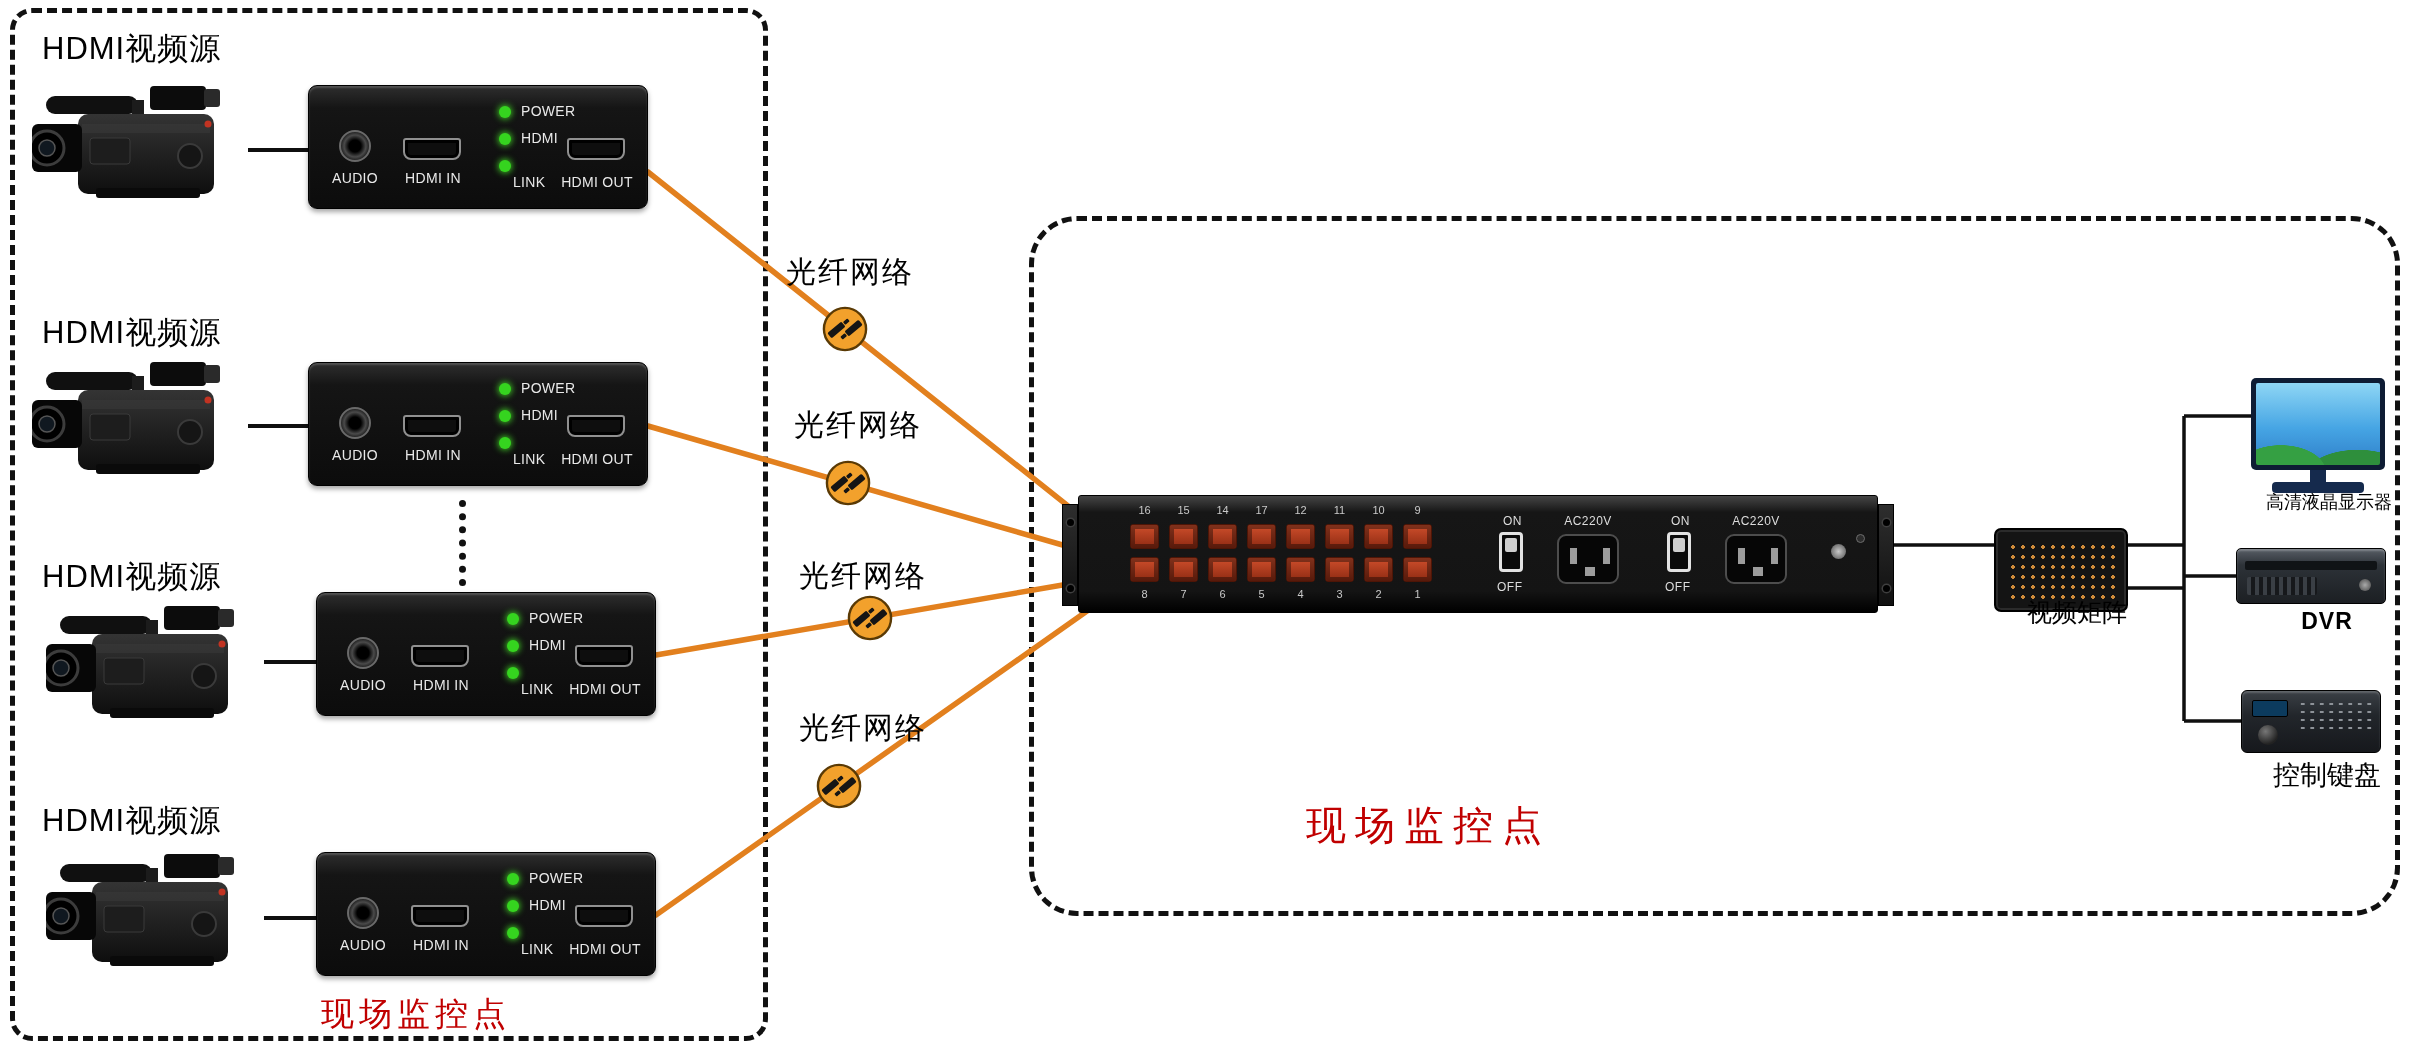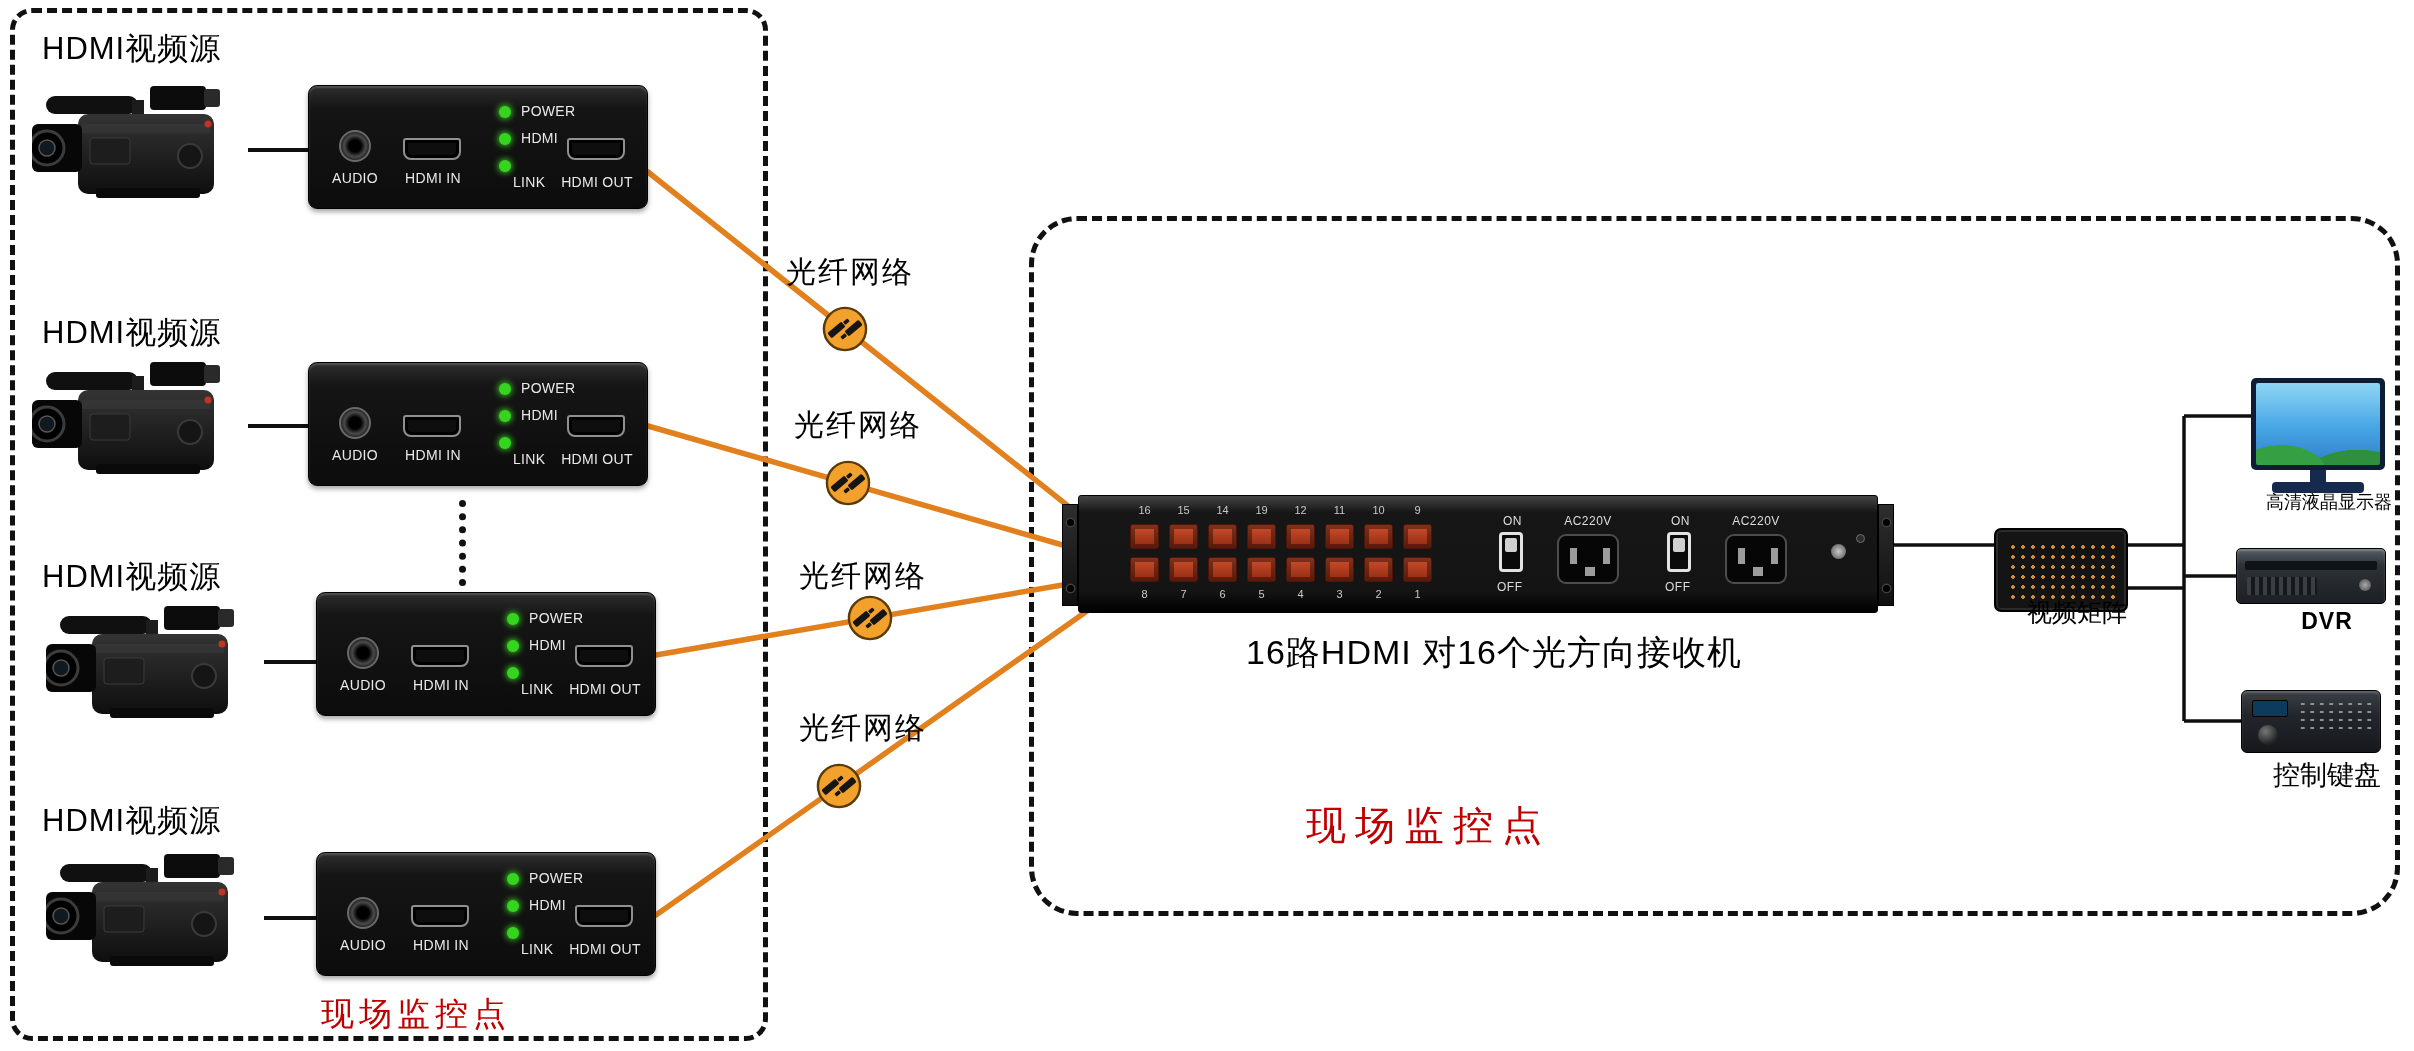--- a/index.html
+++ b/index.html
@@ -289,21 +289,21 @@
     </svg>
 
   <div class="device rx">
     <div class="ear left"></div>
     <div class="ear right"></div>
 
     <div class="rx-nums top">
       <span>16</span>
       <span>15</span>
       <span>14</span>
-      <span>19</span>
+      <span>17</span>
       <span>12</span>
       <span>11</span>
       <span>10</span>
       <span>9</span>
     </div>
 
     <div class="rx-ports">
       <div class="rx-port"></div>
         <div class="rx-port"></div>
         <div class="rx-port"></div>
@@ -342,21 +342,20 @@
     <div class="wlbl" style="left:592px;top:18px">ON</div>
     <div class="rocker" style="left:588px;top:36px"></div>
     <div class="wlbl" style="left:586px;top:84px">OFF</div>
     <div class="wlbl" style="left:646px;top:18px;width:62px;text-align:center">AC220V</div>
     <div class="inlet" style="left:646px;top:38px"></div>
 
     <div class="screw big"></div>
     <div class="screw small"></div>
   </div>
 
-  <div class="lbl rx-caption">16路HDMI 对16个光方向接收机</div>
   <div class="lbl red-lbl center-caption">现场监控点</div>
   <div class="lbl red-lbl site-caption">现场监控点</div>
 
   <div class="device matrix">
     <div class="matrix-dots"></div>
   </div>
   <div class="lbl matrix-label">视频矩阵</div>
 
   <div class="device monitor">
     <div class="mon-frame">

